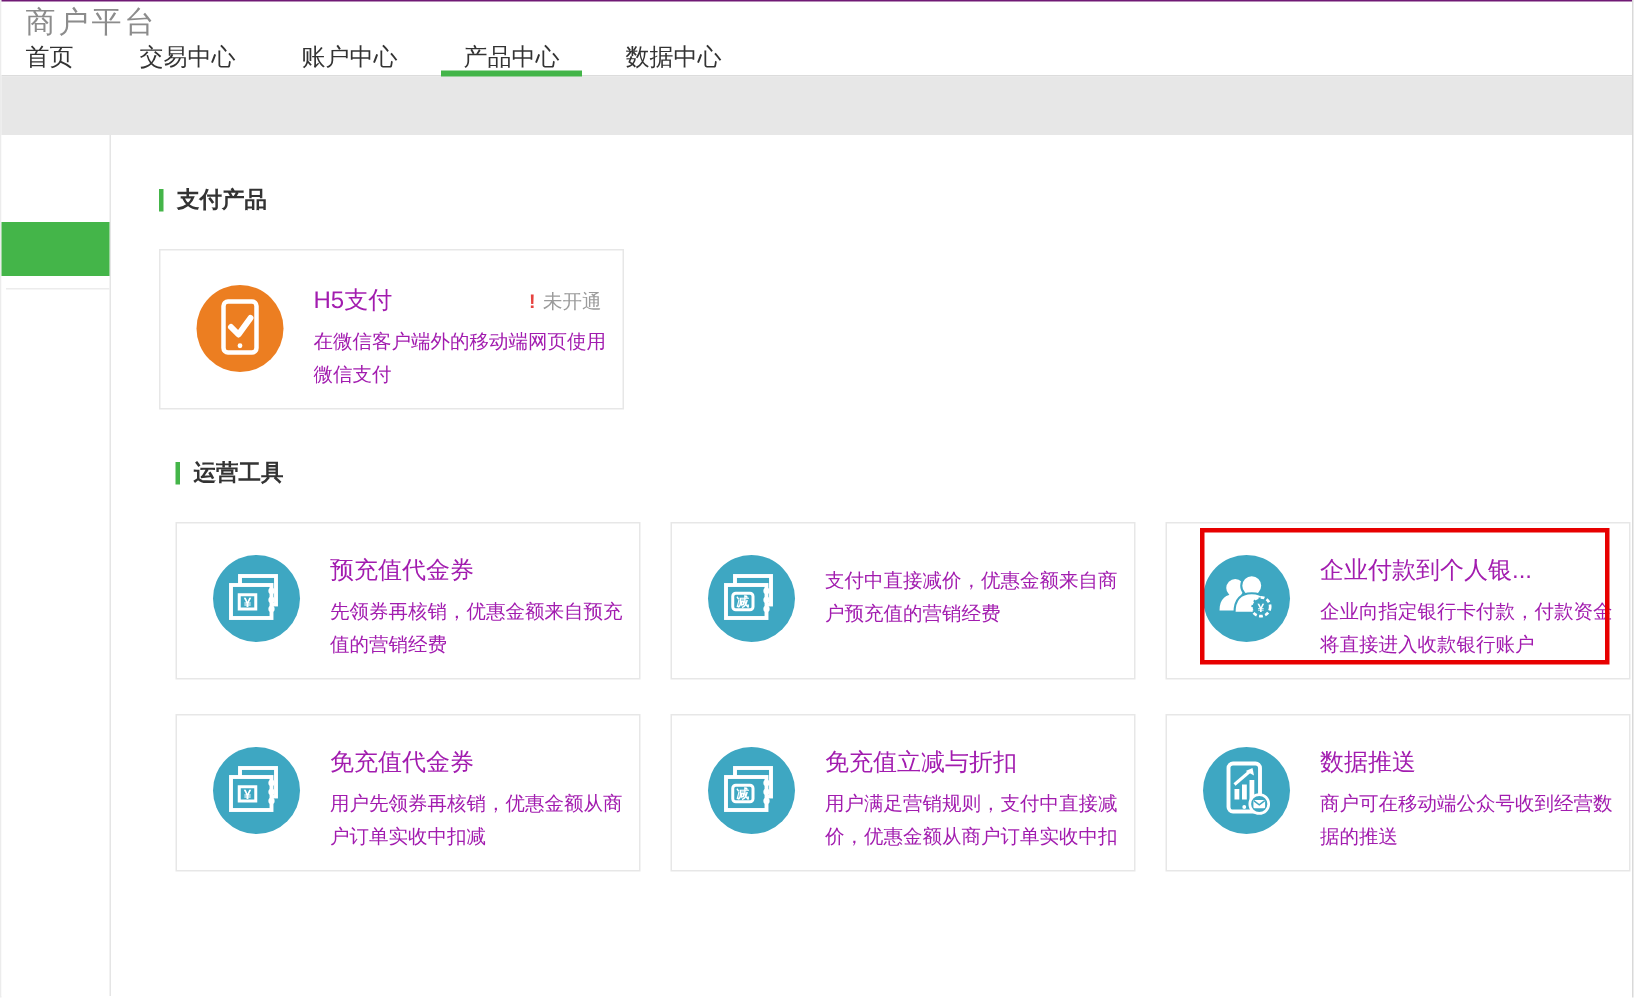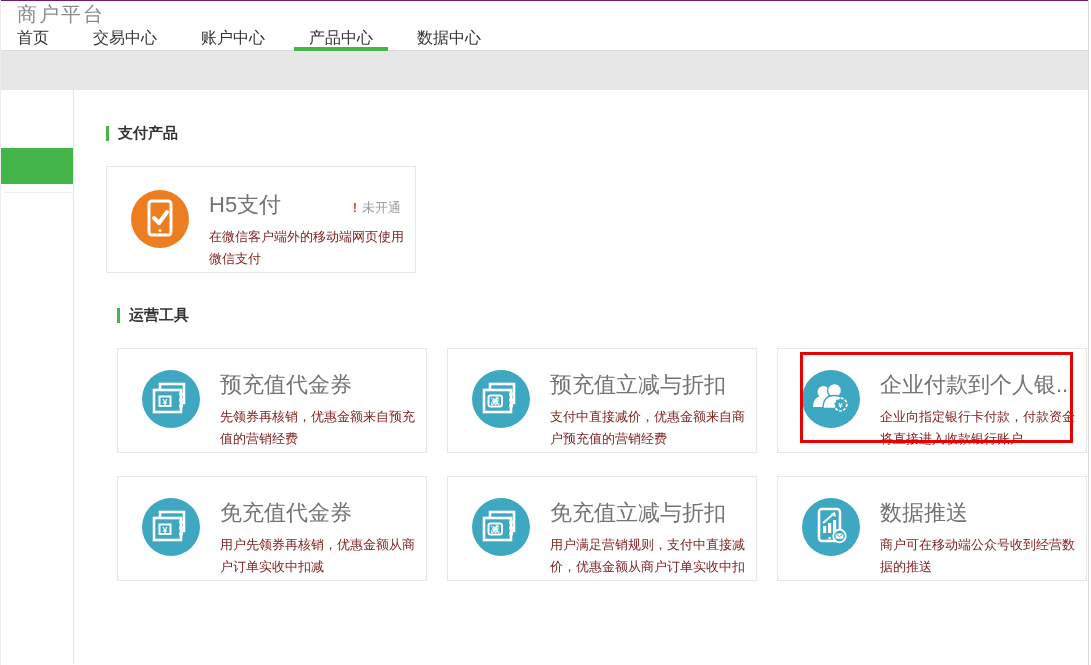--- a/index.html
+++ b/index.html
@@ -38,24 +38,24 @@
 
   
   .card { width:310px; height:105px; border:1px solid #e7e7e7; background:#fff; display:flex; padding:21px 8px 0 24px; position:relative; cursor:pointer; }
   .card.h5 { height:107px; padding-top:23px; }
   .icon-circle { width:58px; height:58px; border-radius:50%; flex-shrink:0; margin-right:20px; }
   .icon-circle.teal { background:#3EA7C2; }
   .icon-circle.orange { background:#EC7E21; }
   .icon-circle svg { width:58px; height:58px; display:block; }
   .card-text { flex:1; min-width:0; }
   .card-title-row { display:flex; justify-content:space-between; align-items:baseline; padding-right:6px; }
-  .card-title { font-size:22px; color:#737373; font-weight:normal; white-space:nowrap; }
+  .card-title { font-size:16px; color:#a21caf; font-weight:normal; white-space:nowrap; }
   .card-status { font-size:13px; color:#9b9b9b; white-space:nowrap; }
   .card-status .mark { color:#E64340; font-weight:bold; margin-right:5px; }
-  .card-desc { margin-top:6px; font-size:13px; line-height:22px; color:#7f1d1d; width:198px; }
+  .card-desc { margin-top:6px; font-size:13px; line-height:22px; color:#a21caf; width:198px; }
 
   .highlight-box { position:absolute; left:22px; top:3px; width:273px; height:91px; border:3px solid #E70000; pointer-events:none; z-index:3; }
 
   .icon-glyph { font-family:"Liberation Sans","DejaVu Sans",sans-serif; }
 </style>
 </head>
 <body>
 
 <div class="page">
 
@@ -145,23 +145,20 @@
                   <rect x="16.5" y="25.5" width="13.5" height="11" rx="2" fill="none" stroke="#fff" stroke-width="2"></rect>
                   <text class="icon-glyph" x="23.2" y="34.3" font-size="8.5" font-weight="bold" fill="#fff" text-anchor="middle">减</text>
                   <g fill="#fff">
                       <circle cx="39" cy="24" r="2.1"></circle>
                       <circle cx="39" cy="30" r="2.1"></circle>
                       <circle cx="39" cy="36" r="2.1"></circle>
                     </g>
                 </svg>
               </div>
               <div class="card-text">
-                <div class="card-title-row">
-                    <span class="card-title">预充值立减与折扣</span>
-                  </div>
                 <div class="card-desc">支付中直接减价，优惠金额来自商户预充值的营销经费</div>
               </div>
             </div>
 
             <div class="card">
               <div class="highlight-box"></div>
               <div class="icon-circle teal">
                 <svg viewBox="0 0 58 58">
                   <g fill="#fff">
                     <circle cx="21.5" cy="22" r="6"></circle>

